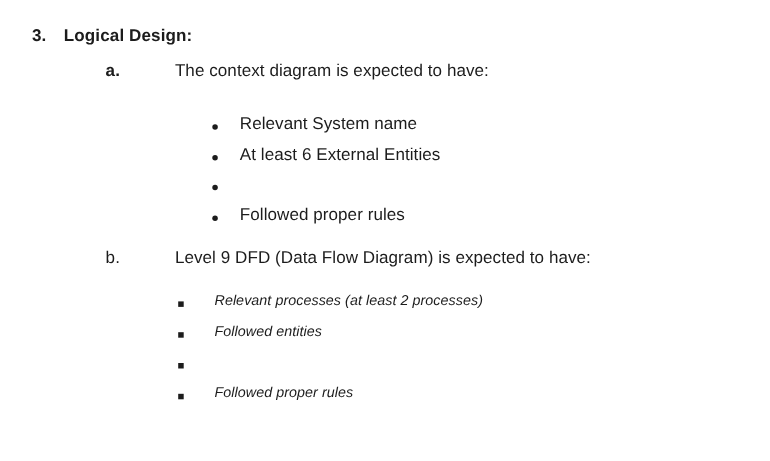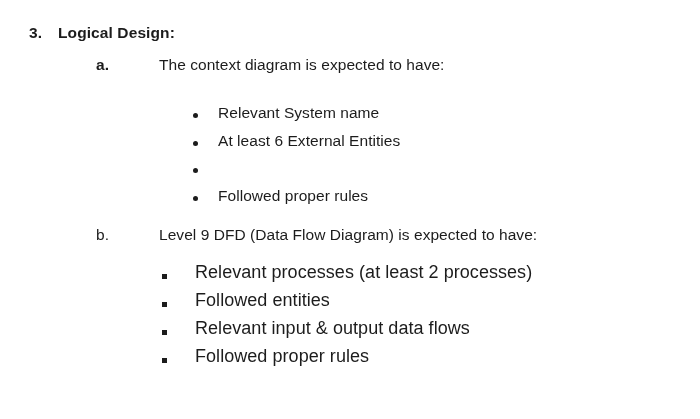--- a/index.html
+++ b/index.html
@@ -116,23 +116,24 @@
     top: 262px;
     left: 162px;
     margin: 0;
     padding: 0;
     list-style: none;
   }
   .bullets-square > li {
     display: flex;
     align-items: baseline;
     height: 28px;
-    font-size: 18px;
+    font-size: 13px;
     line-height: 21px;
     letter-spacing: 0.05px;
+    font-style: italic;
   }
   .bullets-square .square {
     flex: 0 0 33px;
     width: 33px;
     position: relative;
     align-self: center;
     height: 100%;
   }
   .bullets-square .square::before {
     content: "";
@@ -190,21 +191,20 @@
     <li>
       <span class="square"></span>
       <span class="text">Relevant processes (at least 2 processes)</span>
     </li>
     <li>
       <span class="square"></span>
       <span class="text">Followed entities</span>
     </li>
     <li>
       <span class="square"></span>
-      <span class="text">Relevant input &amp; output data flows</span>
     </li>
     <li>
       <span class="square"></span>
       <span class="text">Followed proper rules</span>
     </li>
   </ul>
 
 </div>
 
 </body></html>

